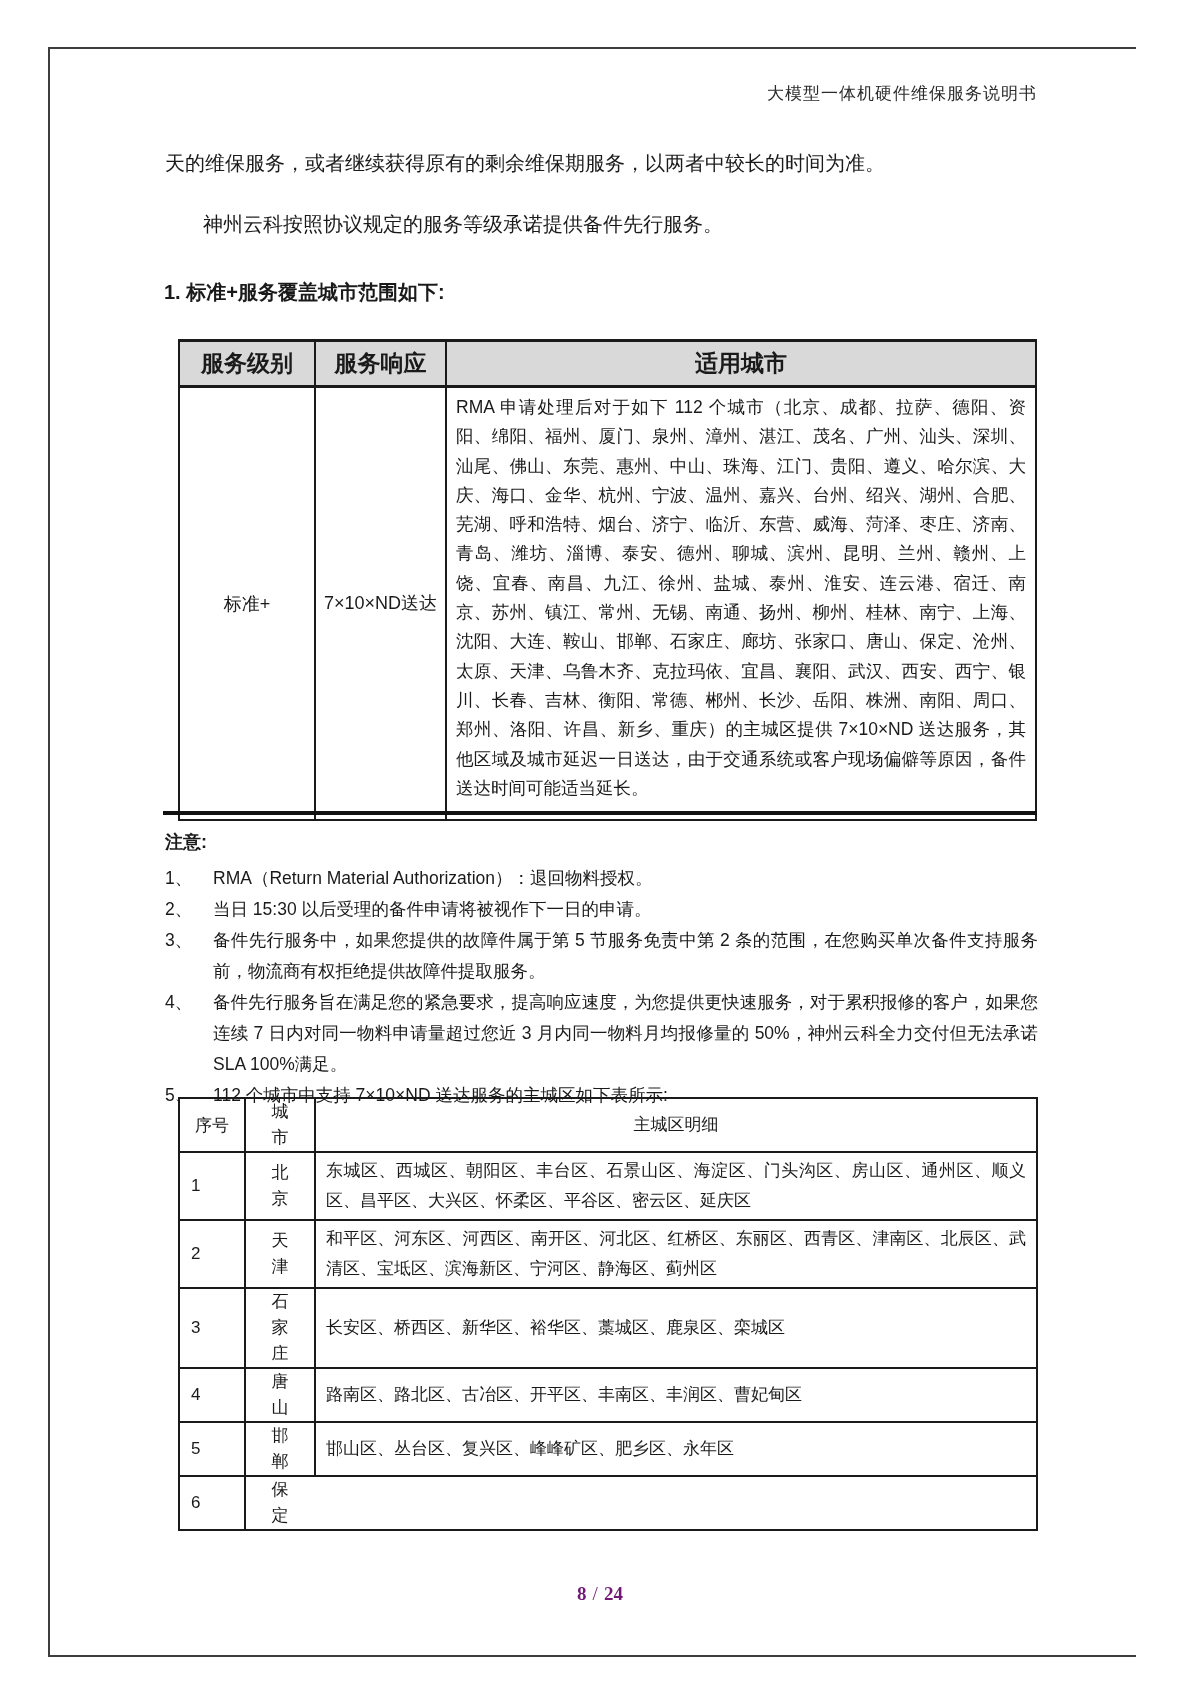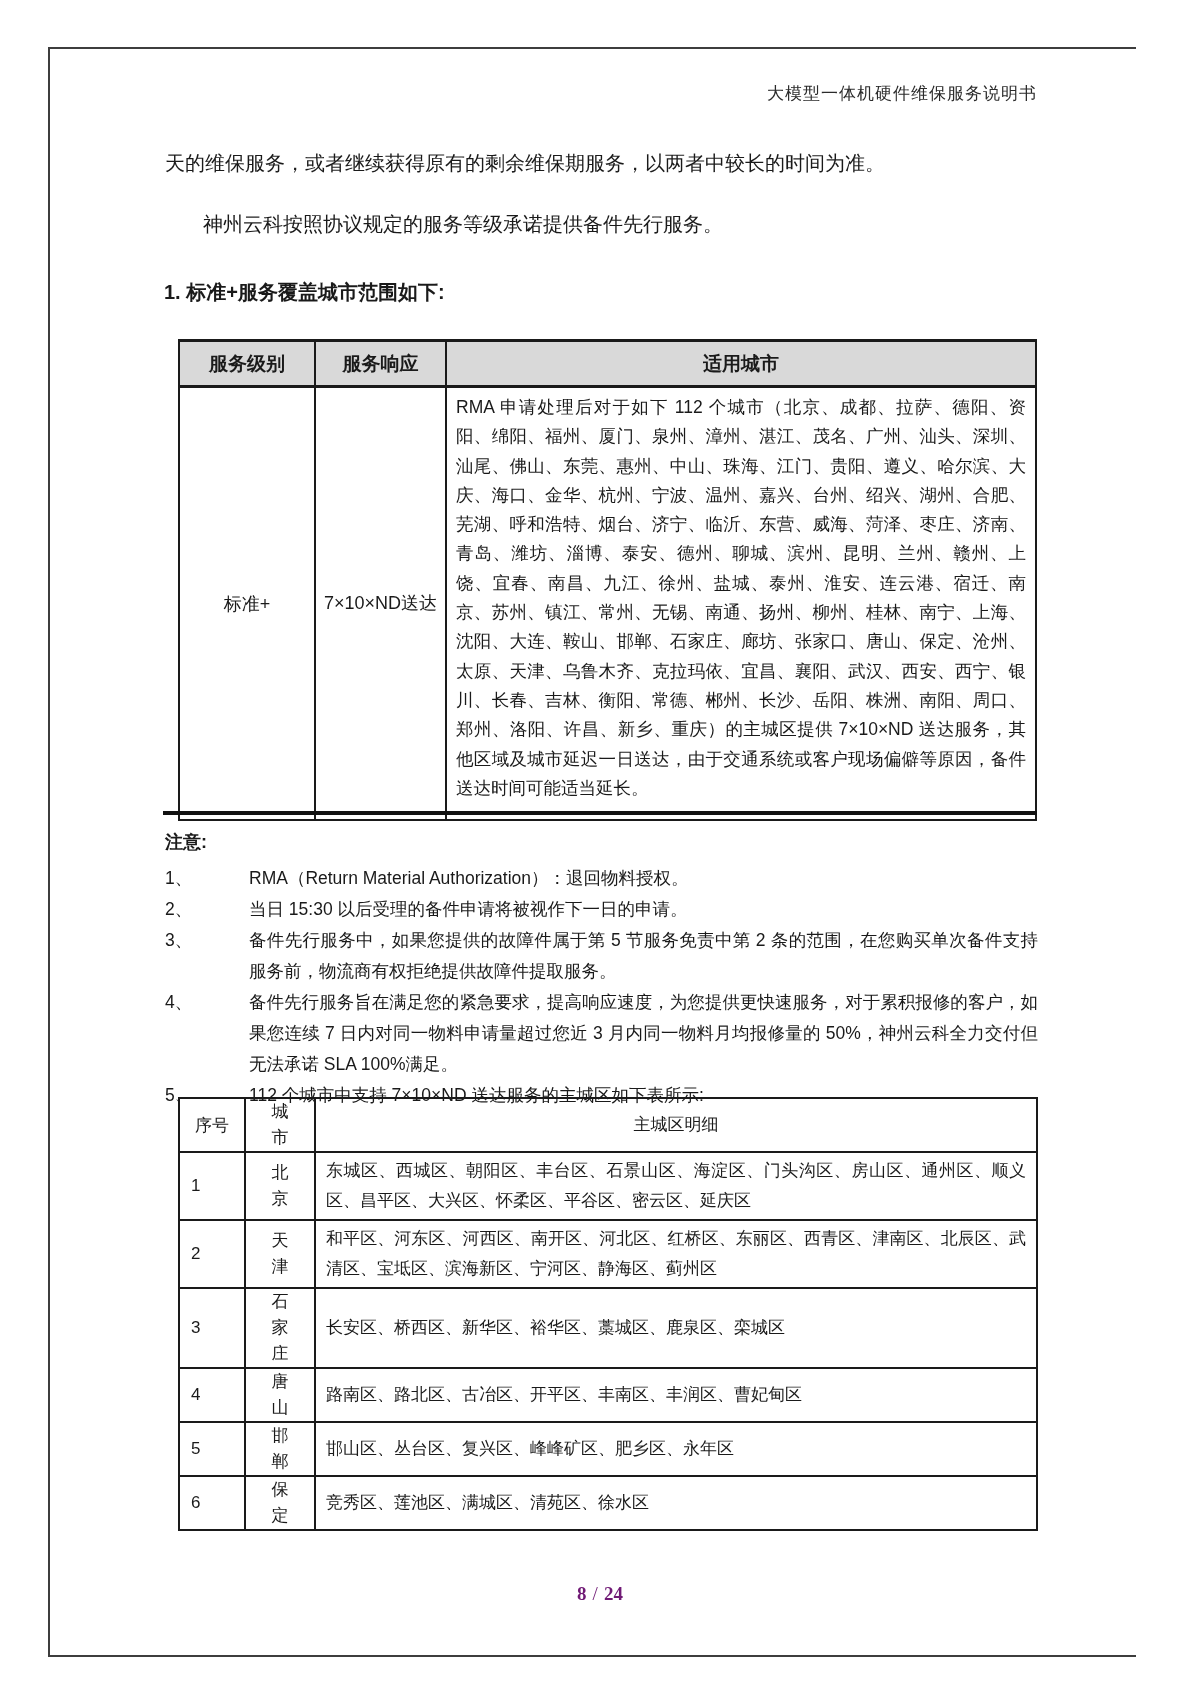--- a/index.html
+++ b/index.html
@@ -21,42 +21,42 @@
   .para-1 { position:absolute; left:165px; top:150px; width:880px; font-size:20px; }
   .para-2 { position:absolute; left:203px; top:211px; width:840px; font-size:20px; }
   .sec-heading { position:absolute; left:164px; top:279px; font-size:20px; font-weight:bold; }
 
   
   .svc-table {
     position:absolute; left:178px; top:339px; width:859px;
     border:2px solid #1a1a1a; border-top-width:3px;
     font-size:18px;
   }
-  .svc-head { display:flex; background:#d9d9d9; border-bottom:3px solid #1a1a1a; font-weight:bold; font-size:19px; }
+  .svc-head { display:flex; background:#d9d9d9; border-bottom:3px solid #1a1a1a; font-weight:bold; font-size:23px; }
   .svc-head > div { height:43px; display:flex; align-items:center; justify-content:center; }
   .svc-col1 { width:134px; }
   .svc-col2 { width:131px; border-left:2px solid #1a1a1a;text-align:right; }
   .svc-col3 { flex:1; border-left:2px solid #1a1a1a; }
   .svc-body { display:flex; }
   .svc-body > div { min-height:415px; }
   .svc-level { display:flex; align-items:center; justify-content:center; }
   .svc-resp { display:flex; align-items:center; justify-content:center; line-height:31px; }
   .svc-cities {
     padding:5px 9px 16px 9px; line-height:29.3px; font-size:17.5px;
     text-align:justify; text-justify:inter-ideograph;
   }
 
   .thick-rule { position:absolute; left:163px; top:811px; width:874px; height:4px; background:#111; }
 
   
   .notes { position:absolute; left:165px; top:830px; width:873px; font-size:17.5px; }
   .notes-label { font-size:18px; font-weight:bold; margin-bottom:9px; }
   .note-item { display:flex; line-height:31px; }
   .note-num { width:48px; flex:0 0 48px; }
-  .note-text { flex:1; text-align:justify; text-justify:inter-ideograph;margin-left:36px; }
+  .note-text { flex:1; text-align:justify; text-justify:inter-ideograph; }
 
   
   .dist-table {
     position:absolute; left:178px; top:1097px; width:860px;
     border:2px solid #1a1a1a; font-size:17px;
   }
   .dist-row { display:flex; border-top:2px solid #1a1a1a; }
   .dist-row:first-child { border-top:none; }
   .dist-c1 { width:64px; flex:0 0 64px; display:flex; align-items:center; padding-left:11px; }
   .dist-c2 { width:70px; flex:0 0 70px; border-left:2px solid #1a1a1a; display:flex; align-items:center; justify-content:center; text-align:center; padding:0 24px; line-height:26px; }
@@ -158,20 +158,19 @@
       <div class="dist-c3">路南区、路北区、古冶区、开平区、丰南区、丰润区、曹妃甸区</div>
     </div>
     <div class="dist-row row-h35">
       <div class="dist-c1">5</div>
       <div class="dist-c2">邯郸</div>
       <div class="dist-c3">邯山区、丛台区、复兴区、峰峰矿区、肥乡区、永年区</div>
     </div>
     <div class="dist-row row-h36">
       <div class="dist-c1">6</div>
       <div class="dist-c2">保定</div>
-      <div class="dist-c3">竞秀区、莲池区、满城区、清苑区、徐水区</div>
     </div>
   </div>
 
   <div class="doc-footer">
     <span class="num">8</span><span class="sep">/</span><span class="num">24</span>
   </div>
 </div>
 
 </body></html>

